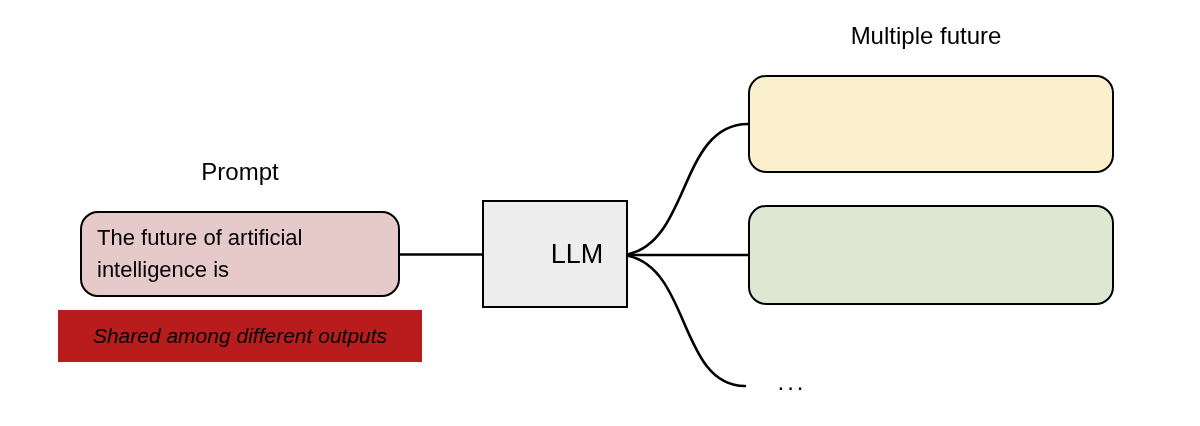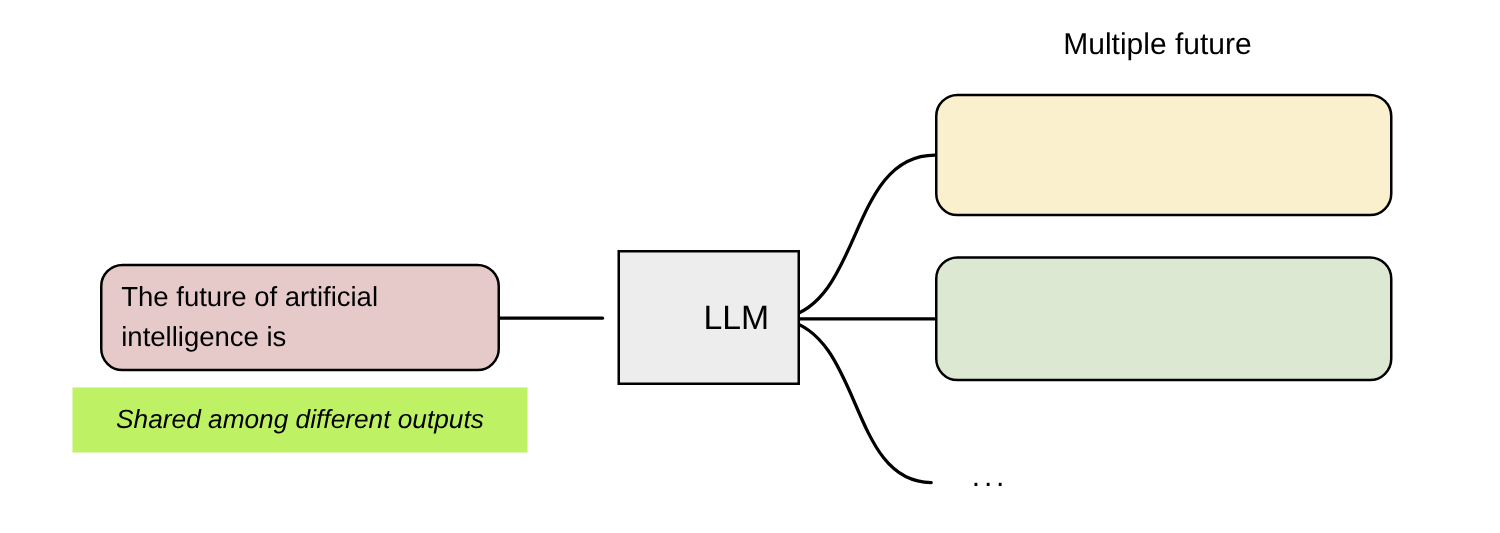--- a/index.html
+++ b/index.html
@@ -55,21 +55,21 @@
     left: 80px;
     top: 211px;
     width: 320px;
     height: 86px;
     font-size: 22px;
     line-height: 32px;
     color: #000000;
     padding: 9px 14px 0 15px;
   }
   .llm-box {
-    left: 494px;
+    left: 482px;
     top: 200px;
     width: 146px;
     height: 108px;
     display: flex;
     align-items: center;
     justify-content: center;
     font-size: 27px;
     color: #000000;
     padding-left: 44px;
   }
@@ -114,24 +114,25 @@
 
 <div class="canvas">
 
   <svg class="connectors" viewBox="0 0 1200 426">
     <path d="M400,254.5 L482,254.5" style="stroke: rgb(0, 0, 0);"></path>
     <path d="M629,254 C690,240 680,124 748,124" style="stroke: rgb(0, 0, 0);"></path>
     <path d="M629,255 L748,255" style="stroke: rgb(0, 0, 0);"></path>
     <path d="M629,256 C690,270 680,386 745,386" style="stroke: rgb(0, 0, 0);"></path>
   </svg>
 
+  <div class="title prompt-title">Prompt</div>
 
   <div class="box rounded prompt-box" style="background: rgb(230, 202, 202);">The future of artificial intelligence is</div>
 
-  <div class="note-rect" style="background: #bef264;">Shared among different outputs</div>
+  <div class="note-rect" style="background: #b91c1c;">Shared among different outputs</div>
 
   <div class="box llm-box" style="background: rgb(237, 237, 237);">LLM</div>
 
   <div class="title outputs-title">Multiple future</div>
 
   <div class="box rounded output-box-1" style="background: rgb(250, 240, 205);"></div>
 
   <div class="box rounded output-box-2" style="background: rgb(220, 232, 210);"></div>
 
   <div class="ellipsis">...</div>

